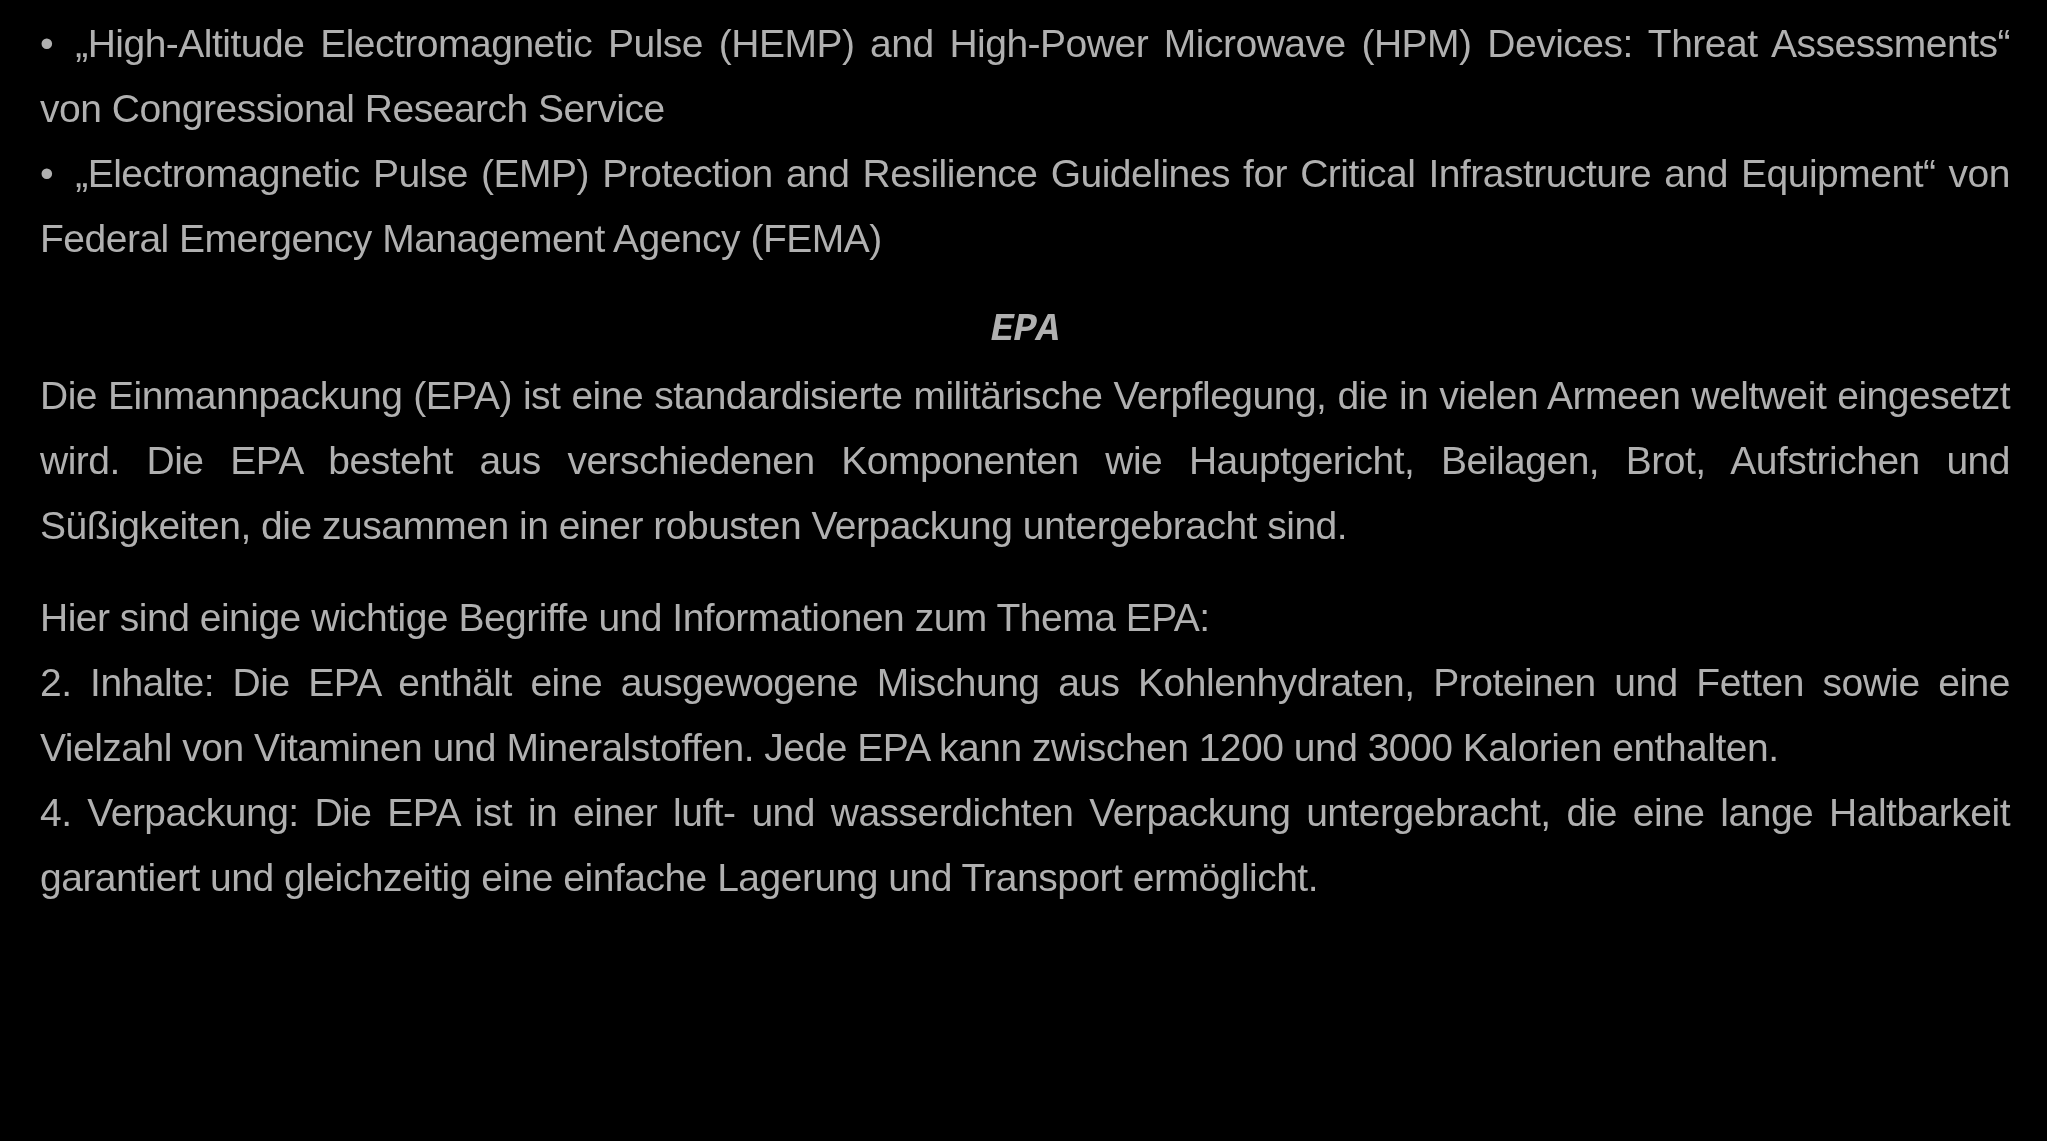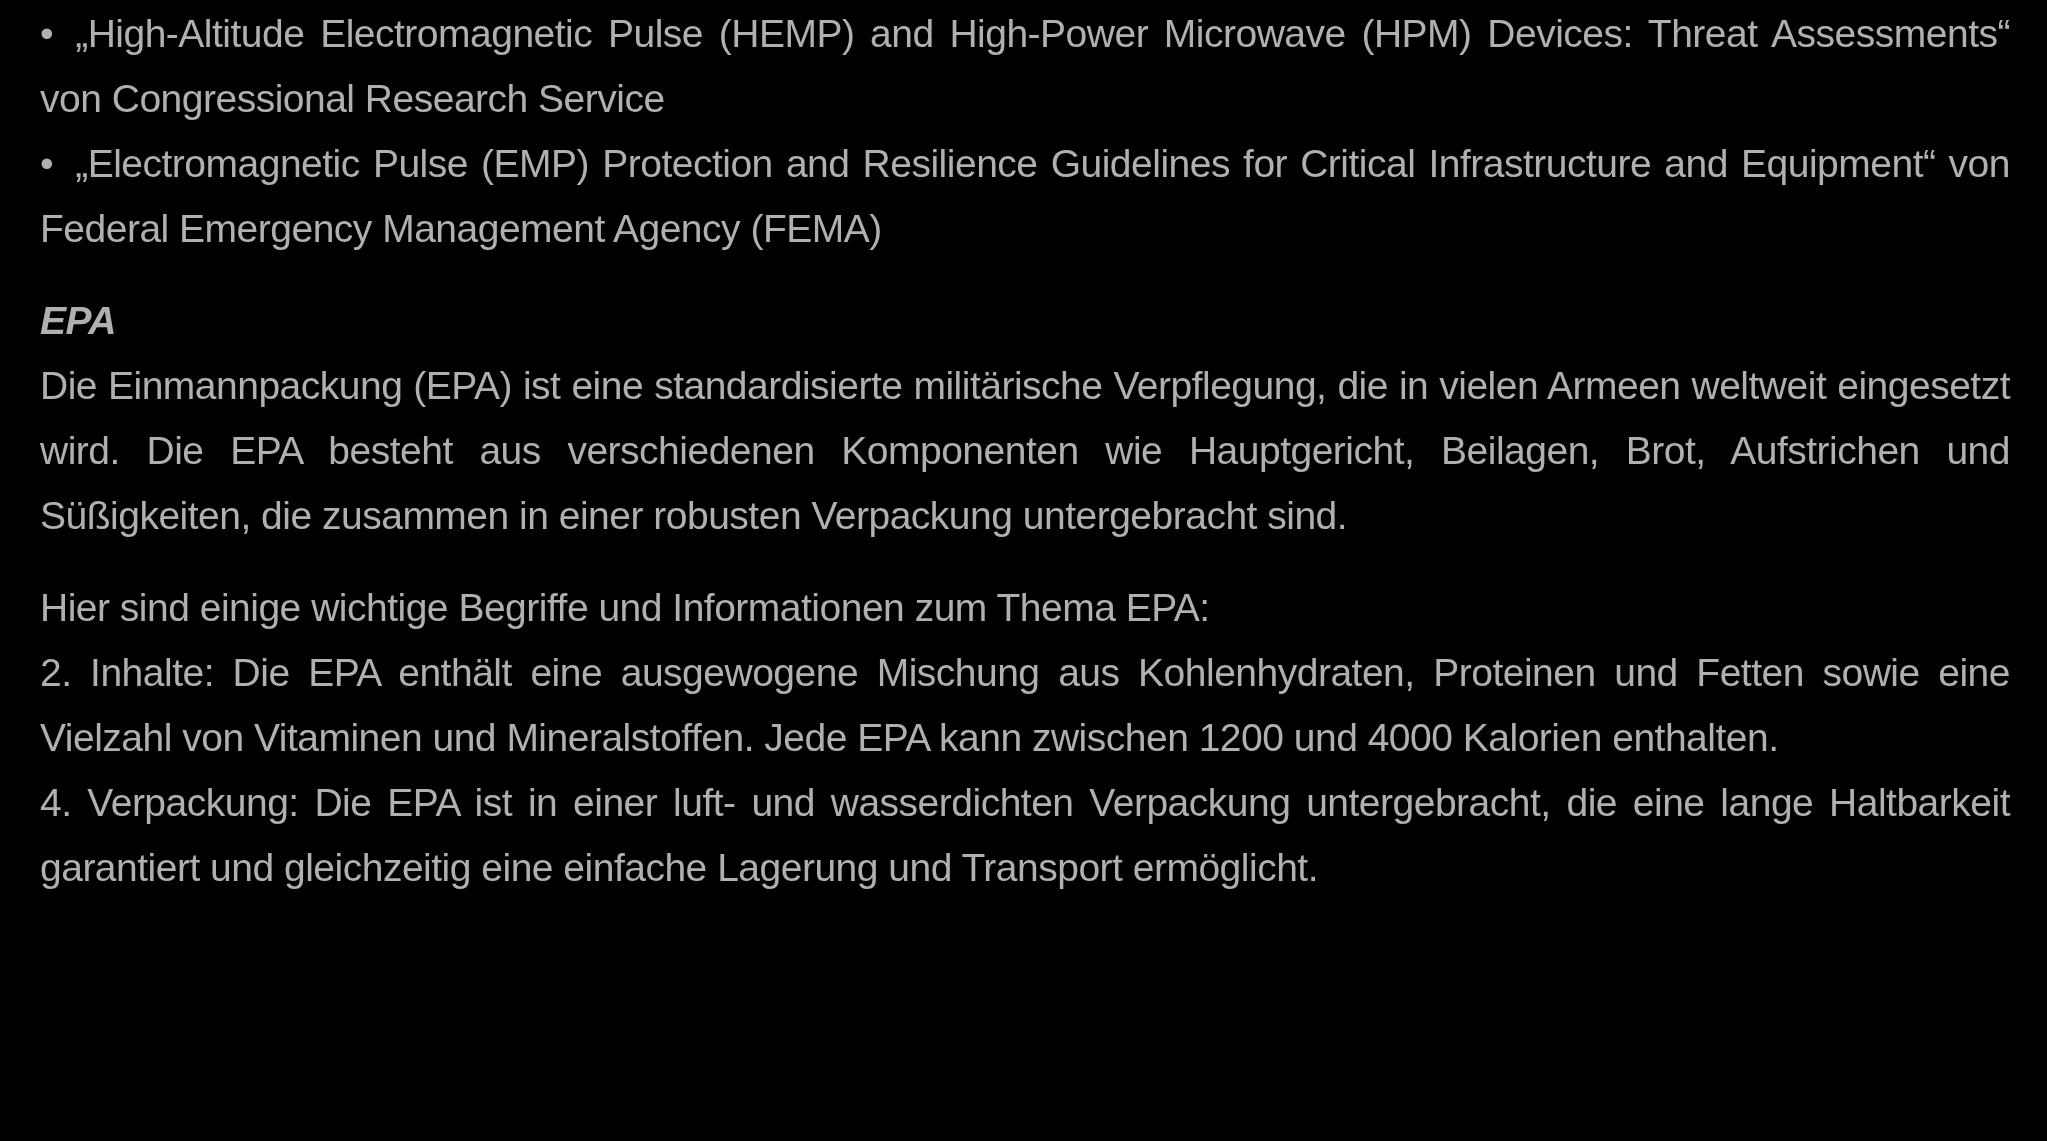--- a/index.html
+++ b/index.html
@@ -7,40 +7,41 @@
     padding: 0;
     width: 2047px;
     height: 1141px;
     background: #000000;
     overflow: hidden;
   }
   .reader-page {
     box-sizing: border-box;
     width: 2047px;
     height: 1141px;
-    padding: 1px 37px 0 40px;
+    padding: 11px 37px 0 40px;
     background: #000000;
     font-family: "Liberation Sans", sans-serif;
     font-size: 39px;
     line-height: 65px;
     letter-spacing: -0.5px;
     color: #b0b0b0;
   }
   .block {
     margin: 0;
     text-align: justify;
     text-justify: inter-word;
   }
   .spaced-before {
     margin-top: 27px;
   }
   .section-heading {
     font-weight: bold;
     font-style: italic;
-    text-align: left;
+    text-align: center;
+    font-family: Liberation Mono, monospace;
   }
   .justify-all {
     text-align-last: justify;
   }
   .bullet-glyph {
     display: inline-block;
     margin-right: 22px;
   }
 </style>
 </head>
@@ -56,18 +57,18 @@
     <span class="bullet-glyph">•</span><span>„Electromagnetic Pulse (EMP) Protection and Resilience Guidelines for Critical Infrastructure and Equipment“ von Federal Emergency Management Agency (FEMA)</span>
   </p>
 
   <p class="block section-heading spaced-before">EPA</p>
 
   <p class="block">Die Einmannpackung (EPA) ist eine standardisierte militärische Verpflegung, die in vielen Armeen weltweit eingesetzt wird. Die EPA besteht aus verschiedenen Komponenten wie Hauptgericht, Beilagen, Brot, Aufstrichen und Süßigkeiten, die zusammen in einer robusten Verpackung untergebracht sind.</p>
 
   <p class="block spaced-before">Hier sind einige wichtige Begriffe und Informationen zum Thema EPA:</p>
 
 
-  <p class="block">2. Inhalte: Die EPA enthält eine ausgewogene Mischung aus Kohlenhydraten, Proteinen und Fetten sowie eine Vielzahl von Vitaminen und Mineralstoffen. Jede EPA kann zwischen 1200 und 4000 Kalorien enthalten.</p>
+  <p class="block">2. Inhalte: Die EPA enthält eine ausgewogene Mischung aus Kohlenhydraten, Proteinen und Fetten sowie eine Vielzahl von Vitaminen und Mineralstoffen. Jede EPA kann zwischen 1200 und 3000 Kalorien enthalten.</p>
 
   <p class="block">4. Verpackung: Die EPA ist in einer luft- und wasserdichten Verpackung untergebracht, die eine lange Haltbarkeit garantiert und gleichzeitig eine einfache Lagerung und Transport ermöglicht.</p>
 
 
 </div>
 
 </body></html>

